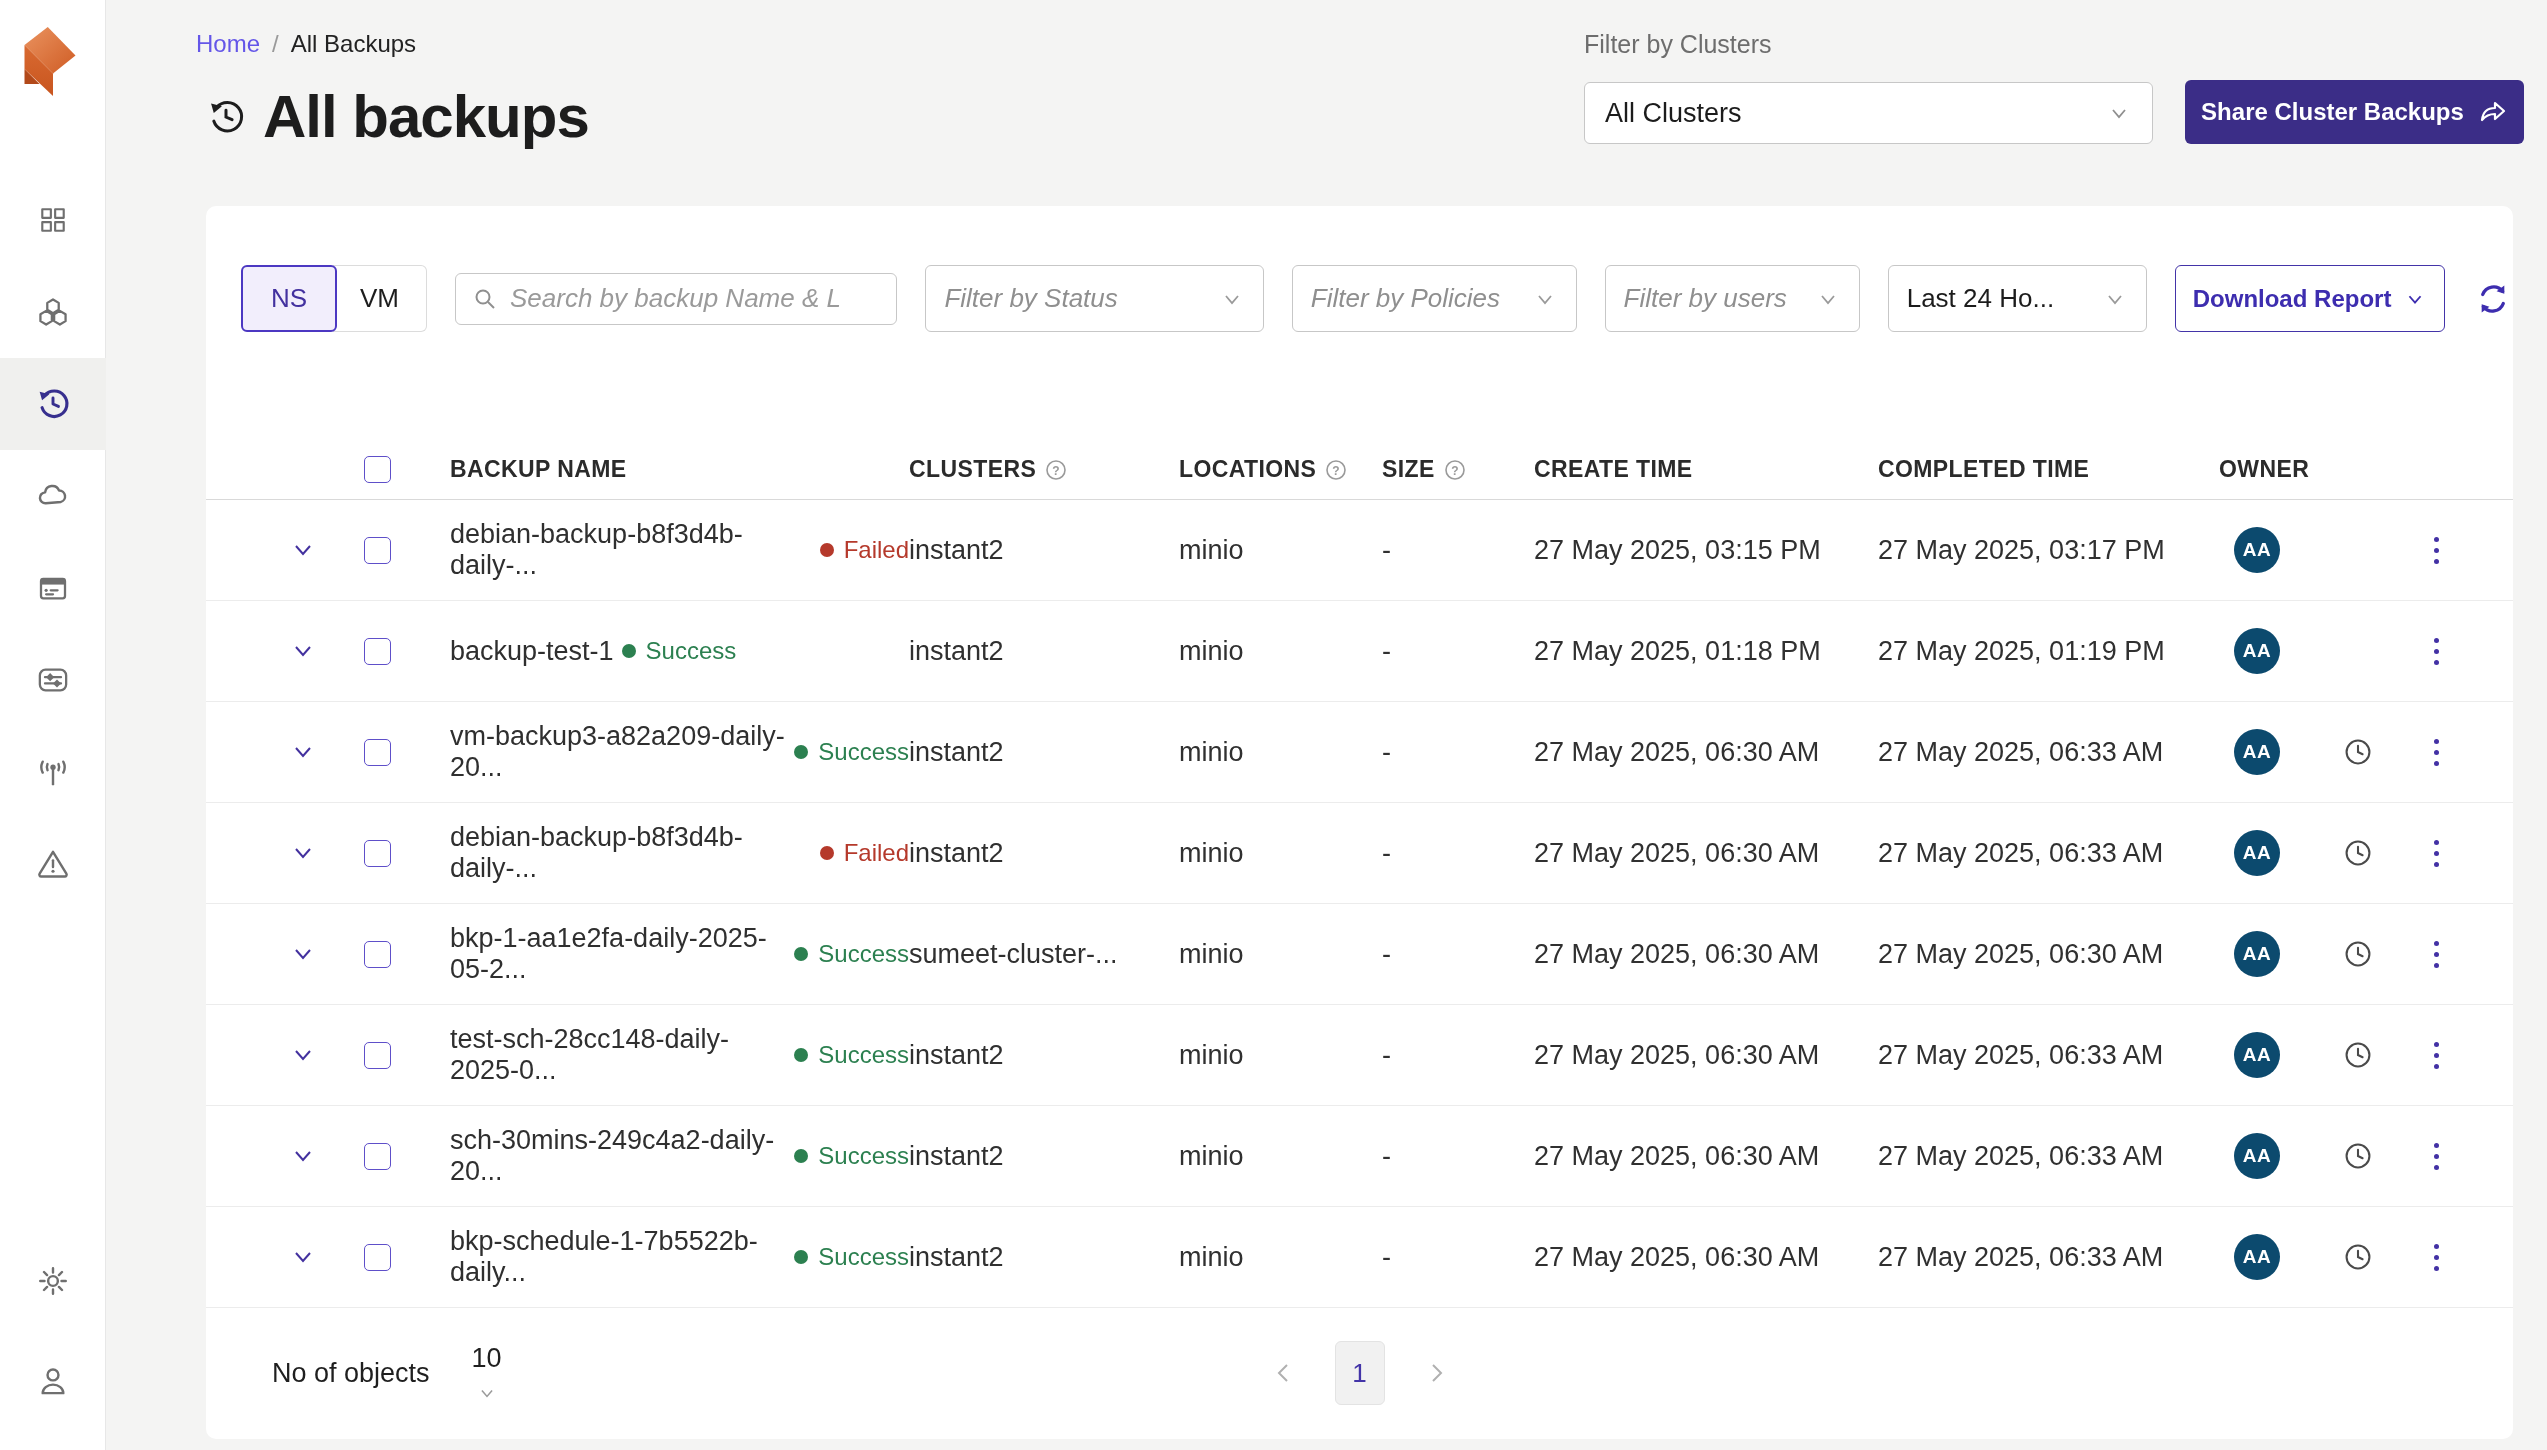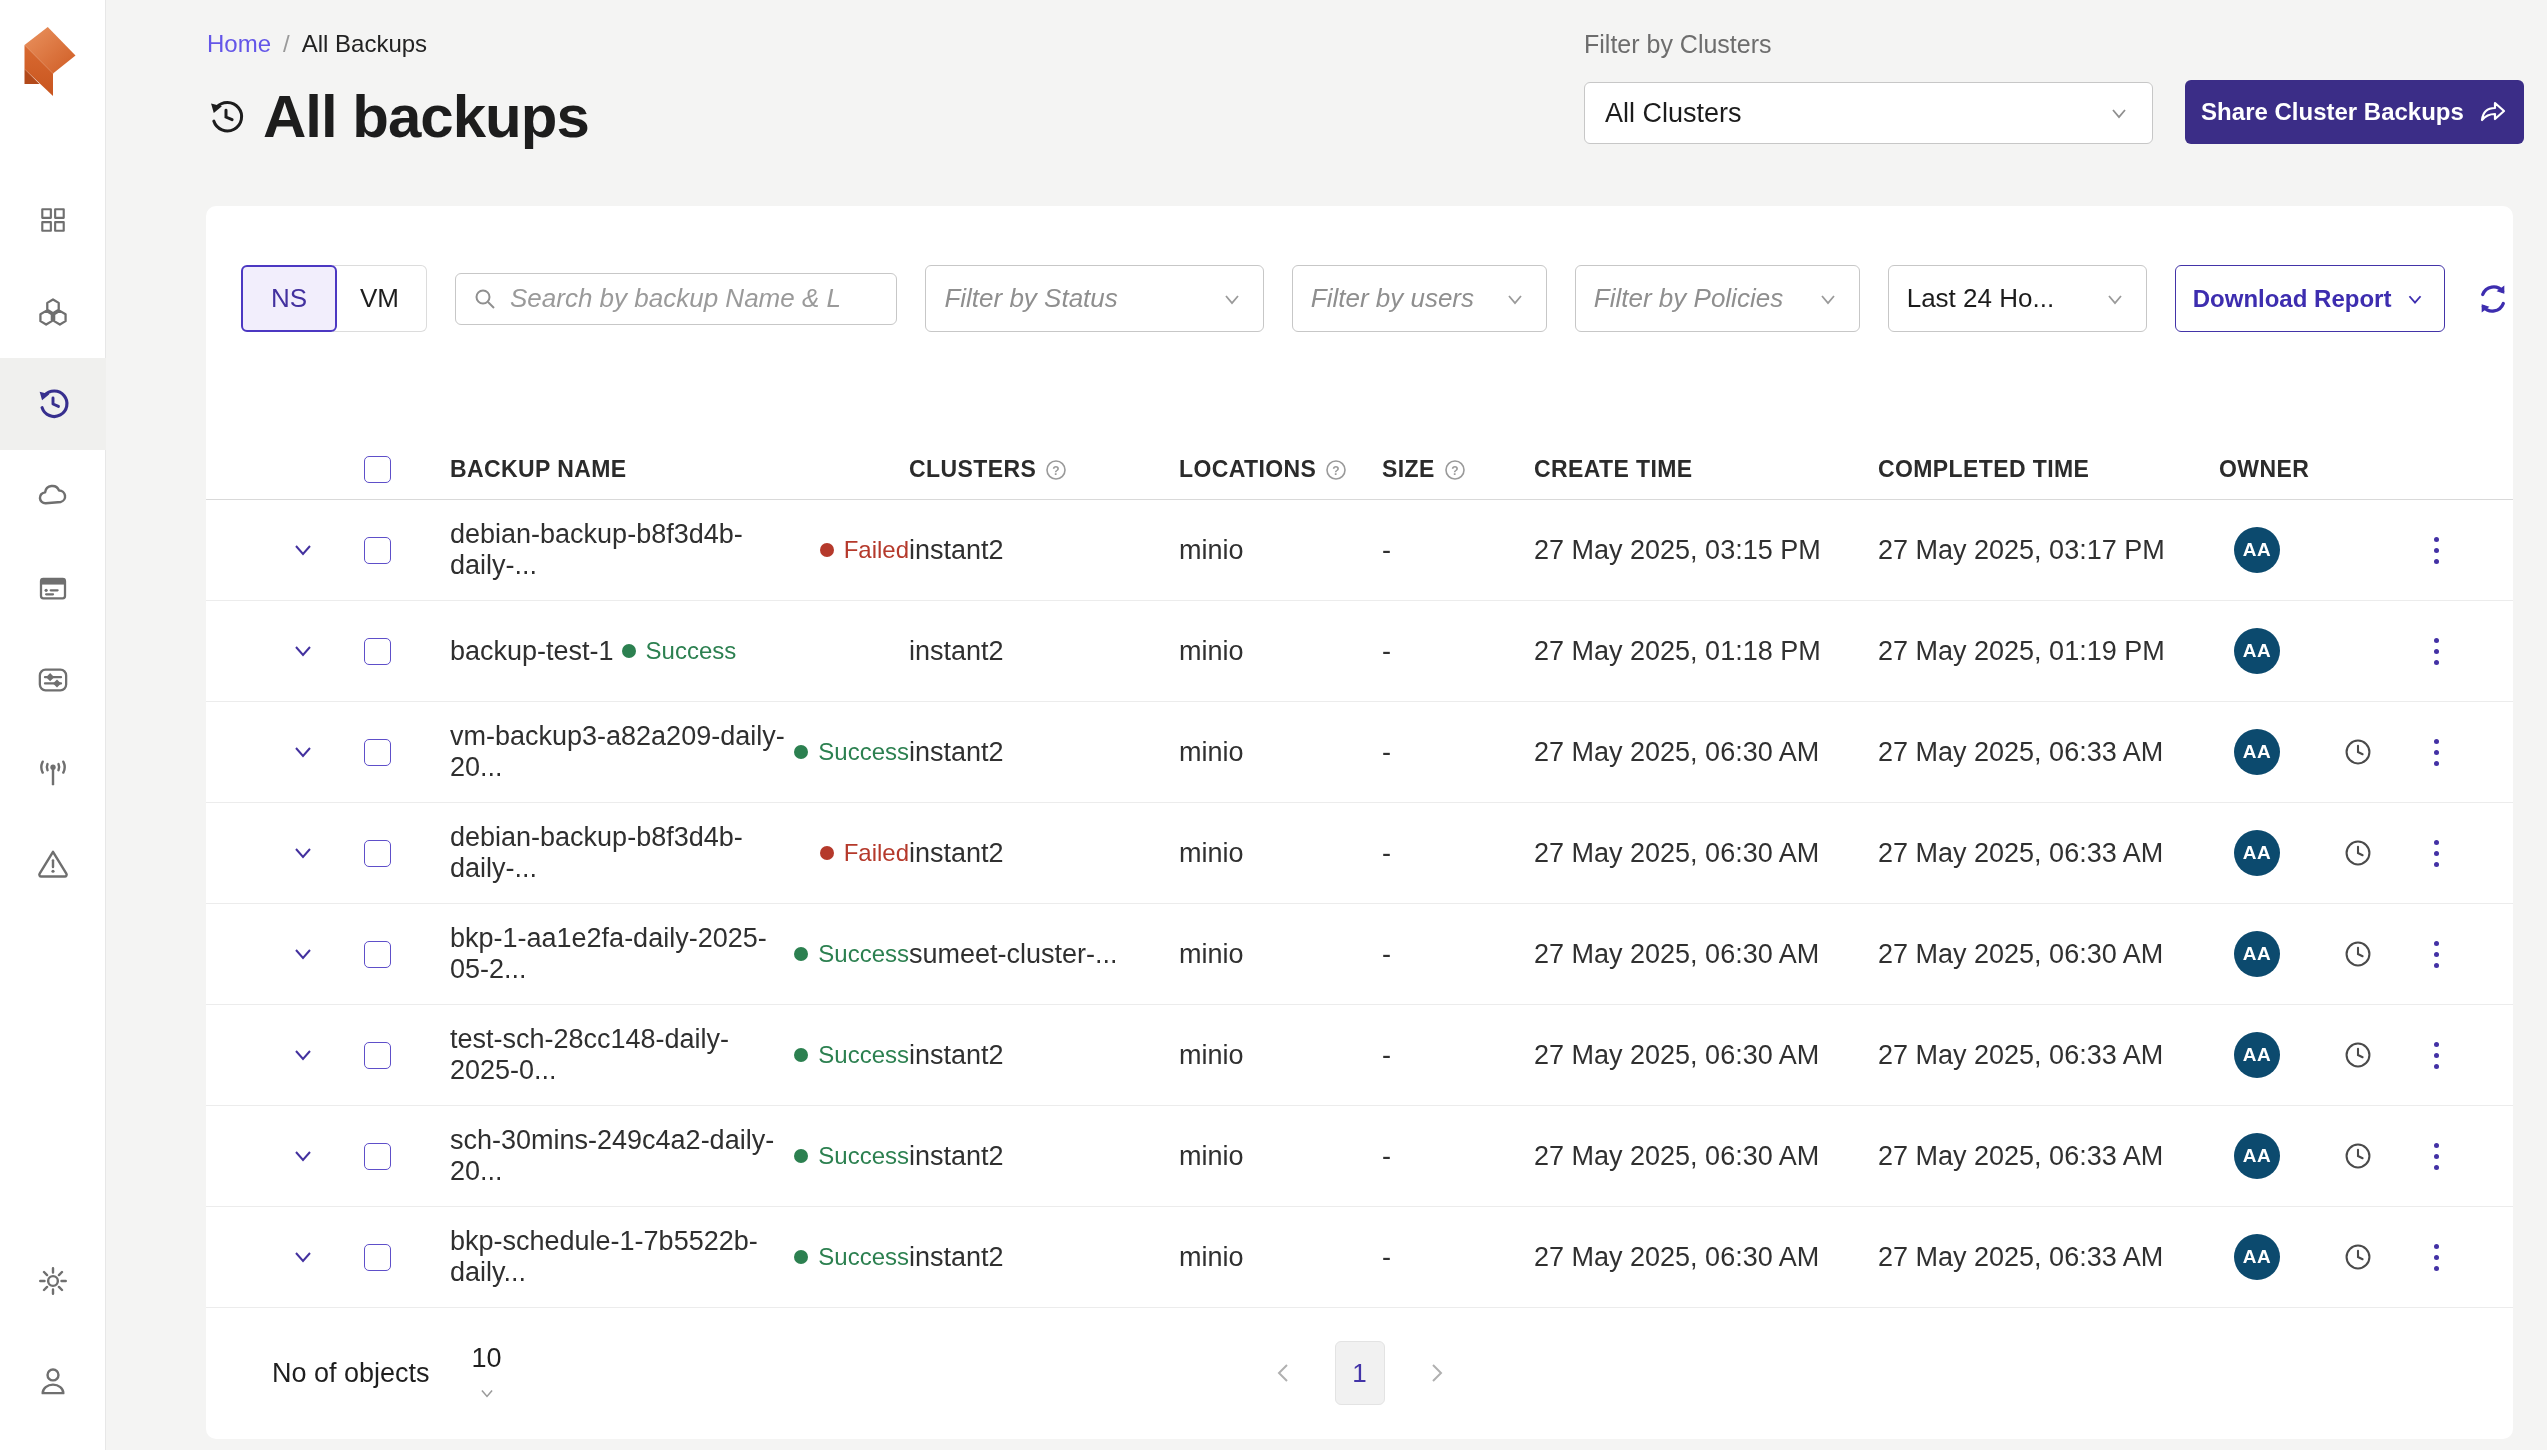--- a/index.html
+++ b/index.html
@@ -12,21 +12,21 @@
   .logo { position:absolute; left:14px; top:16px; width:66px; height:88px; cursor:pointer; }
   .side-nav { position:absolute; top:174px; left:0; width:100%; }
   .side-item { width:106px; height:92px; display:flex; align-items:center; justify-content:center; cursor:pointer; }
   .side-item.active { background:#f0f0ee; }
   .side-bottom { position:absolute; bottom:20px; left:0; width:100%; }
   .side-bottom .side-item { height:100px; }
   .sicon { stroke:#6f6f6f; fill:none; stroke-width:2; stroke-linecap:round; stroke-linejoin:round; }
   .side-item.active .sicon { stroke:#372f8e; }
 
   
-  .breadcrumb { position:absolute; left:207px; top:30px; font-size:24px; display:flex; gap:12px; }
+  .breadcrumb { position:absolute; left:196px; top:30px; font-size:24px; display:flex; gap:12px; }
   .crumb-home { color:#6456e8; cursor:pointer; }
   .crumb-sep { color:#9a9a9a; }
   .crumb-cur { color:#222; }
   .title-row { position:absolute; left:207px; top:82px; display:flex; align-items:center; gap:18px; }
   .page-title { font-size:60px; font-weight:800; letter-spacing:-1px; color:#1d1d1d; }
 
   .cluster-filter-label { position:absolute; left:1584px; top:30px; font-size:25px; color:#6d6d6d; }
   .cluster-select { position:absolute; left:1584px; top:82px; width:569px; height:62px; background:#fff;
     border:1px solid #c7c7c7; border-radius:6px; display:flex; align-items:center;
     padding:0 20px; font-size:27px; color:#1c1c1c; cursor:pointer; }
@@ -251,28 +251,28 @@
         <line x1="16" y1="16" x2="22" y2="22" stroke="#8f8f8f" stroke-width="2"></line>
       </svg>
       <input placeholder="Search by backup Name &amp; L" style="">
     </div>
     <div class="drop placeholder d-status">
       <span>Filter by Status</span>
       <svg class="chev" width="26" height="26" viewBox="0 0 26 26">
         <polyline points="7,10 13,17 19,10" fill="none" stroke="#9a9a9a" stroke-width="1.8"></polyline>
         </svg>
     </div>
+    <div class="drop placeholder d-policies">
+      <span>Filter by Policies</span>
+      <svg class="chev" width="26" height="26" viewBox="0 0 26 26">
+        <polyline points="7,10 13,17 19,10" fill="none" stroke="#9a9a9a" stroke-width="1.8"></polyline>
+        </svg>
+    </div>
     <div class="drop placeholder d-users">
       <span>Filter by users</span>
-      <svg class="chev" width="26" height="26" viewBox="0 0 26 26">
-        <polyline points="7,10 13,17 19,10" fill="none" stroke="#9a9a9a" stroke-width="1.8"></polyline>
-        </svg>
-    </div>
-    <div class="drop placeholder d-policies">
-      <span>Filter by Policies</span>
       <svg class="chev" width="26" height="26" viewBox="0 0 26 26">
         <polyline points="7,10 13,17 19,10" fill="none" stroke="#9a9a9a" stroke-width="1.8"></polyline>
         </svg>
     </div>
     <div class="drop d-time">
       <span>Last 24 Ho...</span>
       <svg class="chev" width="26" height="26" viewBox="0 0 26 26">
         <polyline points="7,10 13,17 19,10" fill="none" stroke="#9a9a9a" stroke-width="1.8"></polyline>
         </svg>
     </div>

